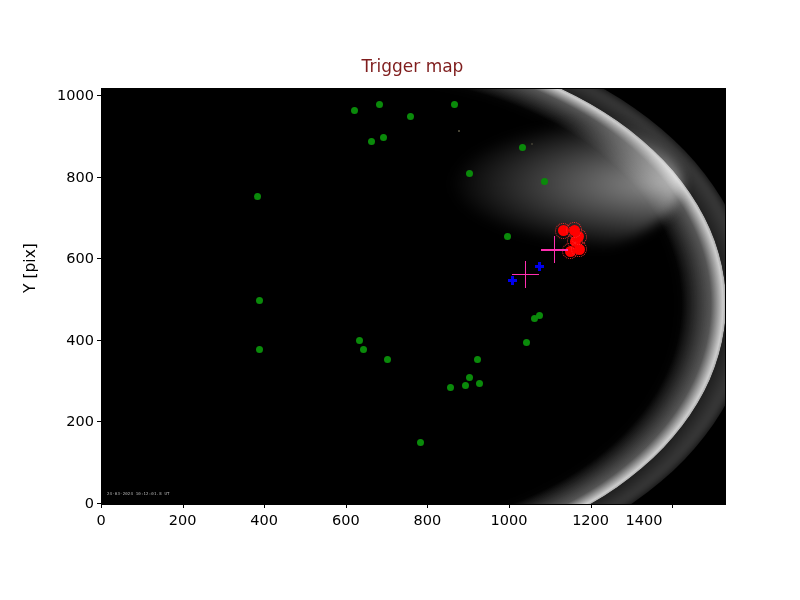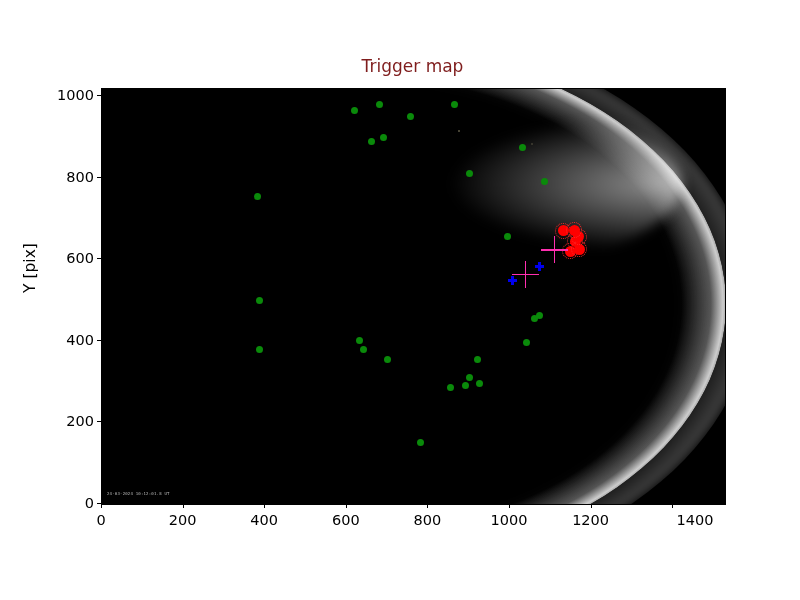--- a/index.html
+++ b/index.html
@@ -192,21 +192,21 @@
       <div class="xticklabel" style="left: 163.196px;">400</div>
       <div class="tick-x" style="left: 244.794px;"></div>
       <div class="xticklabel" style="left: 244.794px;">600</div>
       <div class="tick-x" style="left: 326.392px;"></div>
       <div class="xticklabel" style="left: 326.392px;">800</div>
       <div class="tick-x" style="left: 407.99px;"></div>
       <div class="xticklabel" style="left: 407.99px;">1000</div>
       <div class="tick-x" style="left: 489.587px;"></div>
       <div class="xticklabel" style="left: 489.587px;">1200</div>
       <div class="tick-x" style="left: 571.185px;"></div>
-      <div class="xticklabel" style="left: 594px; text-align: center;">1400</div>
+      <div class="xticklabel" style="left: 543px; text-align: center;">1400</div>
     </div>
   <div id="ytick-col">
       <div class="tick-y" style="top: 415px; left: 36px;"></div>
       <div class="yticklabel" style="top: 415px;">0</div>
       <div class="tick-y" style="top: 333.468px; left: 36px;"></div>
       <div class="yticklabel" style="top: 333.468px;">200</div>
       <div class="tick-y" style="top: 251.935px; left: 36px;"></div>
       <div class="yticklabel" style="top: 251.935px;">400</div>
       <div class="tick-y" style="top: 170.403px; left: 36px;"></div>
       <div class="yticklabel" style="top: 170.403px;">600</div>

